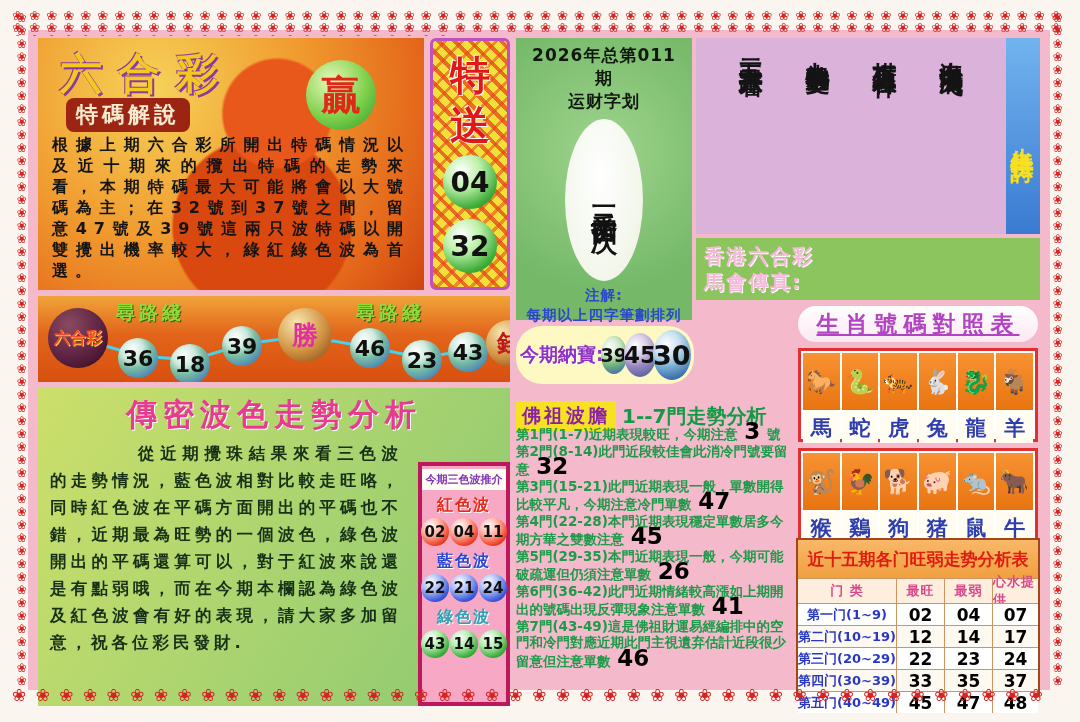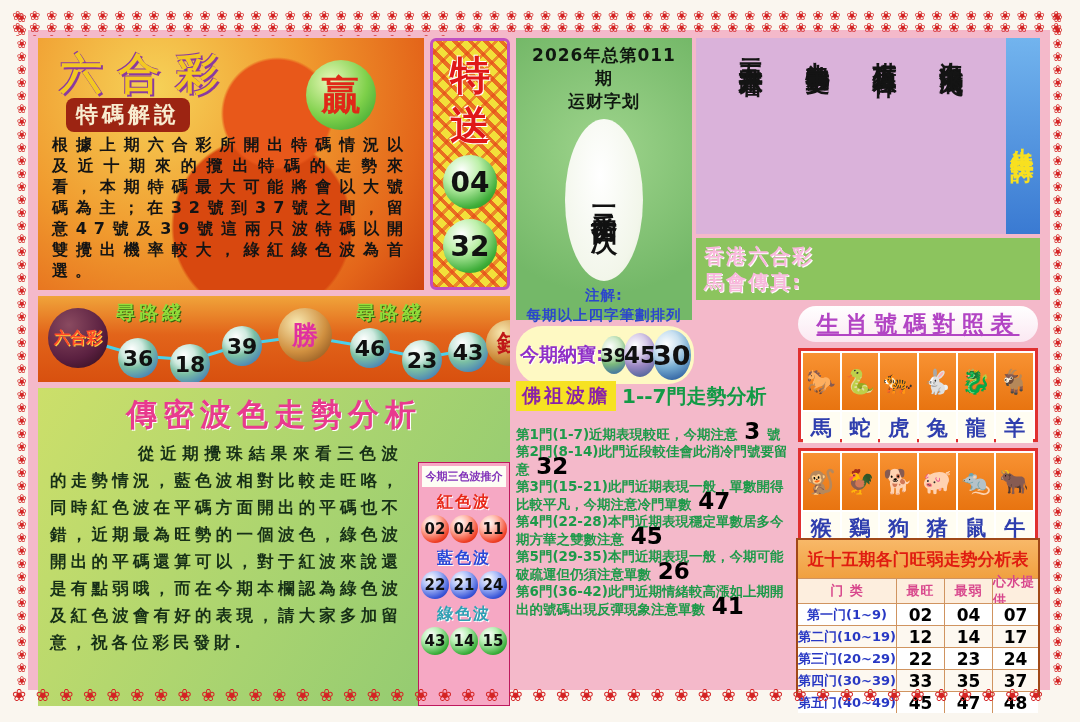--- a/index.html
+++ b/index.html
@@ -52,21 +52,21 @@
   .gold-ball{background:radial-gradient(circle at 35% 28%,#f8e8b0,#d09040 55%,#7a4416);}
   
   #greenpanel{left:38px;top:388px;width:472px;height:318px;
       background:linear-gradient(120deg,#ccdf6a,#a8d370 55%,#8cc872);padding:6px 12px;}
   #ca-title{font-size:31px;font-weight:900;color:#e83a8e;letter-spacing:6px;text-align:center;
       text-shadow:1px 1px 0 #fff;}
   #ca-par{font-size:16.5px;font-weight:700;color:#173017;line-height:27px;letter-spacing:4px;
       text-align:justify;margin-top:4px;text-indent:88px;}
   .rec-spacer{float:right;width:96px;height:252px;}
   
-  #recommend{left:418px;top:462px;width:92px;height:244px;background:#f6a8c4;border:1px solid #be185d;
+  #recommend{left:418px;top:462px;width:92px;height:244px;background:#f6a8c4;border:4px solid #be185d;
       padding:3px 2px;display:flex;flex-direction:column;align-items:center;}
   #rec-title{background:#fdfdf4;color:#8030b8;font-weight:900;font-size:11px;letter-spacing:0;
       padding:3px 2px;width:84px;text-align:center;box-sizing:border-box;}
   .rec-label{font-weight:900;font-size:16px;letter-spacing:2px;margin-top:5px;text-shadow:1px 1px 0 #fff;}
   .rec-balls{display:flex;gap:1px;margin-top:2px;}
   .sball{width:28px;height:28px;border-radius:50%;display:flex;align-items:center;justify-content:center;
       font-size:15px;font-weight:900;color:#101010;}
   .sb-red{background:radial-gradient(circle at 35% 28%,#fff,#ffb4a4 35%,#ef4026 72%,#bc1404);}
   .sb-blue{background:radial-gradient(circle at 35% 28%,#fff,#aabcf8 35%,#3a56d8 72%,#1a2890);}
   .sb-green{background:radial-gradient(circle at 35% 28%,#fff,#b4eeb0 35%,#3aae3a 72%,#167616);}
@@ -82,21 +82,21 @@
   
   #nabao{left:516px;top:326px;width:178px;height:58px;background:#fef9c3;border-radius:26px;
       display:flex;align-items:center;padding:8px 4px;}
   #nabao-label{font-size:19px;font-weight:900;color:#9030c8;letter-spacing:0;
       text-shadow:1px 1px 0 #fff;white-space:nowrap;}
   .nb{border-radius:50%;display:flex;align-items:center;justify-content:center;font-weight:900;color:#101010;margin-left:-3px;}
   .nb1{width:38px;height:38px;font-size:19px;background:radial-gradient(circle at 35% 28%,#fff,#cde8c8 30%,#7cba7c 55%,#4b7e9c 82%);}
   .nb2{width:44px;height:44px;font-size:23px;background:radial-gradient(circle at 35% 28%,#fff,#d8cce8 30%,#9c88c4 55%,#5c6aa0 82%);}
   .nb3{width:50px;height:50px;font-size:27px;background:radial-gradient(circle at 35% 28%,#fff,#c8e0f0 30%,#74aad0 55%,#3a6ca8 82%);}
   
-  #gatehead{left:516px;top:380px;width:278px;height:32px;display:flex;align-items:center;gap:6px;}
+  #gatehead{left:516px;top:400px;width:278px;height:32px;display:flex;align-items:center;gap:6px;}
   #gate-badge{background:#f6e222;color:#8a22a8;font-weight:900;font-size:19px;letter-spacing:3px;
       padding:2px 6px;}
   #gate-title{color:#129a46;font-weight:900;font-size:20px;}
   #gatelines{left:516px;top:424px;width:276px;height:262px;color:#1e9a4a;font-weight:700;
       font-size:13.5px;line-height:16.5px;}
   .gate-num{color:#000;font-weight:900;font-size:23px;line-height:14px;padding:0 2px;}
   
   #poems{left:696px;top:38px;width:344px;height:196px;background:#dab2da;display:flex;flex-direction:row-reverse;}
   #poem-strip{width:34px;background:linear-gradient(#72b4ee,#3a7ad2);display:flex;align-items:center;justify-content:center;}
   #poem-strip span{writing-mode:vertical-rl;text-orientation:upright;color:#f8e020;font-weight:900;
@@ -329,20 +329,21 @@
     <span id="gate-badge">佛祖波膽</span>
     <span id="gate-title">1--7門走勢分析</span>
   </div>
   <div class="panel" id="gatelines">
       <div class="gate-line"><span class="gate-text">第1門(1-7)近期表現較旺，今期注意 </span><span class="gate-num">3</span><span class="gate-text"> 號</span></div>
       <div class="gate-line"><span class="gate-text">第2門(8-14)此門近段較佳會此消冷門號要留意 </span><span class="gate-num">32</span></div>
       <div class="gate-line"><span class="gate-text">第3門(15-21)此門近期表現一般，單數開得比較平凡，今期注意冷門單數 </span><span class="gate-num">47</span></div>
       <div class="gate-line"><span class="gate-text">第4門(22-28)本門近期表現穩定單數居多今期方華之雙數注意 </span><span class="gate-num">45</span></div>
       <div class="gate-line"><span class="gate-text">第5門(29-35)本門近期表現一般，今期可能破疏運但仍須注意單數 </span><span class="gate-num">26</span></div>
       <div class="gate-line"><span class="gate-text">第6門(36-42)此門近期情緒較高漲如上期開出的號碼出現反彈現象注意單數 </span><span class="gate-num">41</span></div>
+      <div class="gate-line"><span class="gate-text">第7門(43-49)這是佛祖財運易經編排中的空門和冷門對應近期此門主視遺弃估計近段很少留意但注意單數 </span><span class="gate-num">46</span></div>
     </div>
 
   <div class="panel" id="poems">
     <div id="poem-strip">
         <span>生肖特供詩</span>
       </div>
     <div id="poem-cols">
         <div class="poem-col">山海风波满天飞</div>
         <div class="poem-col">横直上下须答祥</div>
         <div class="poem-col">九为特码梦三更</div>

